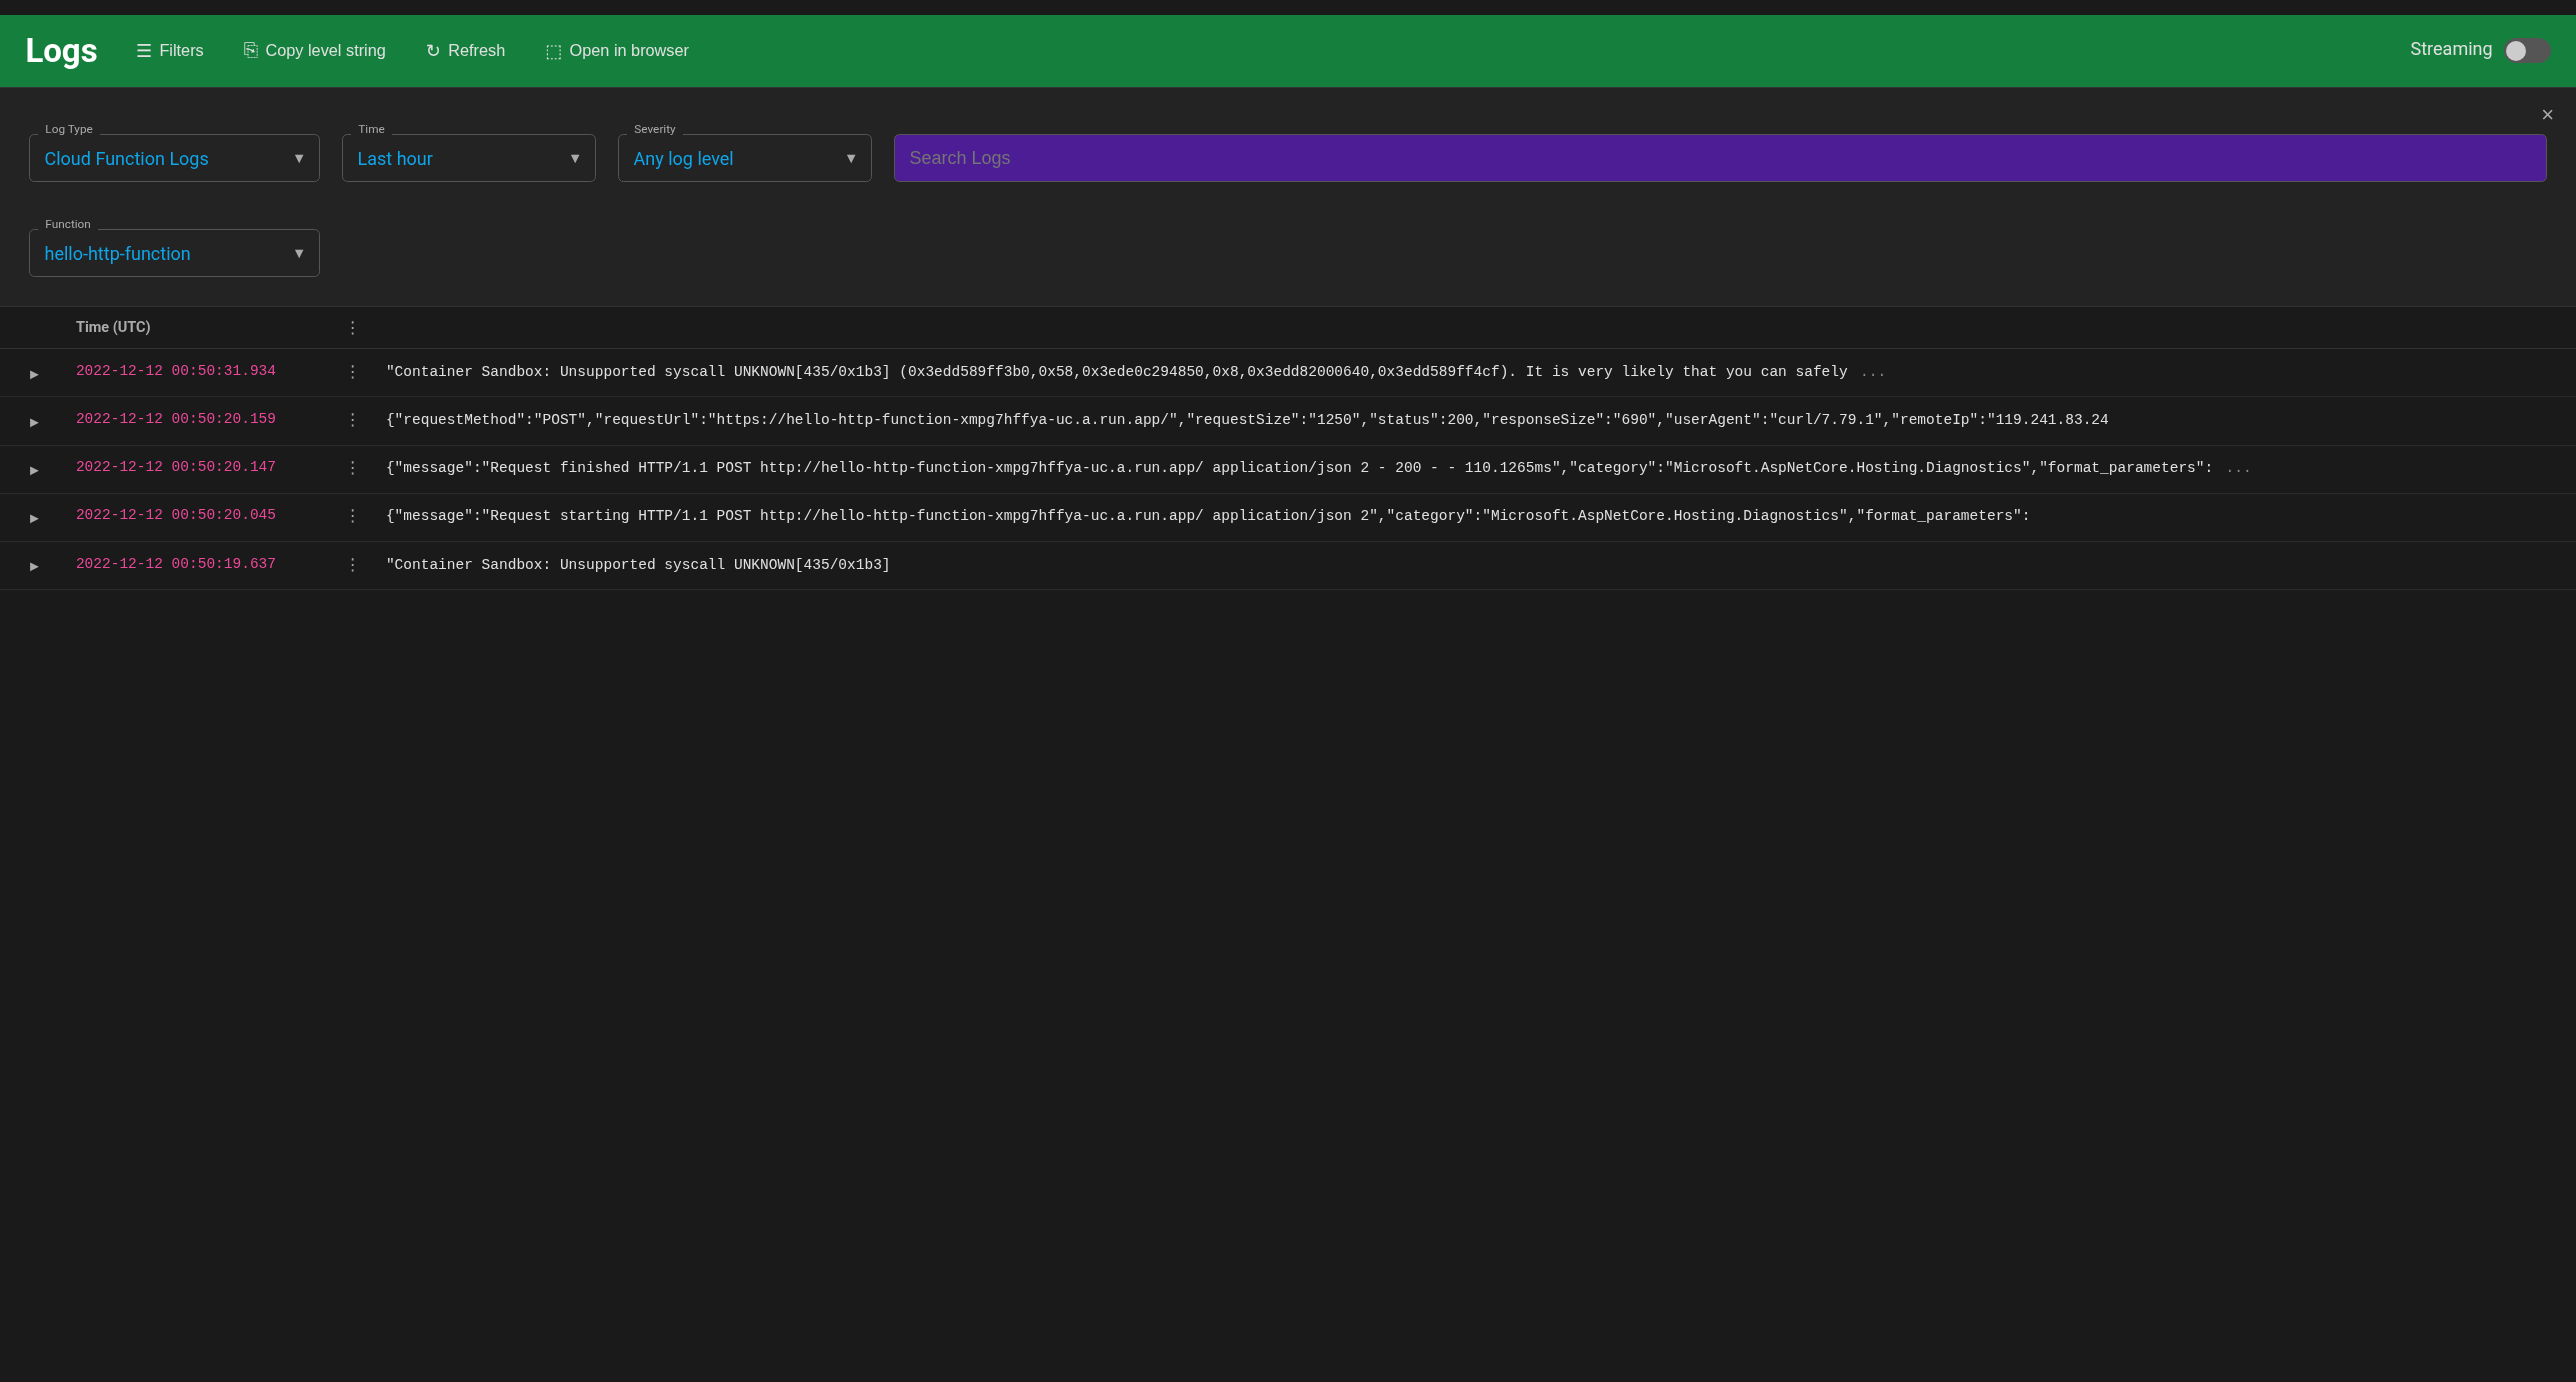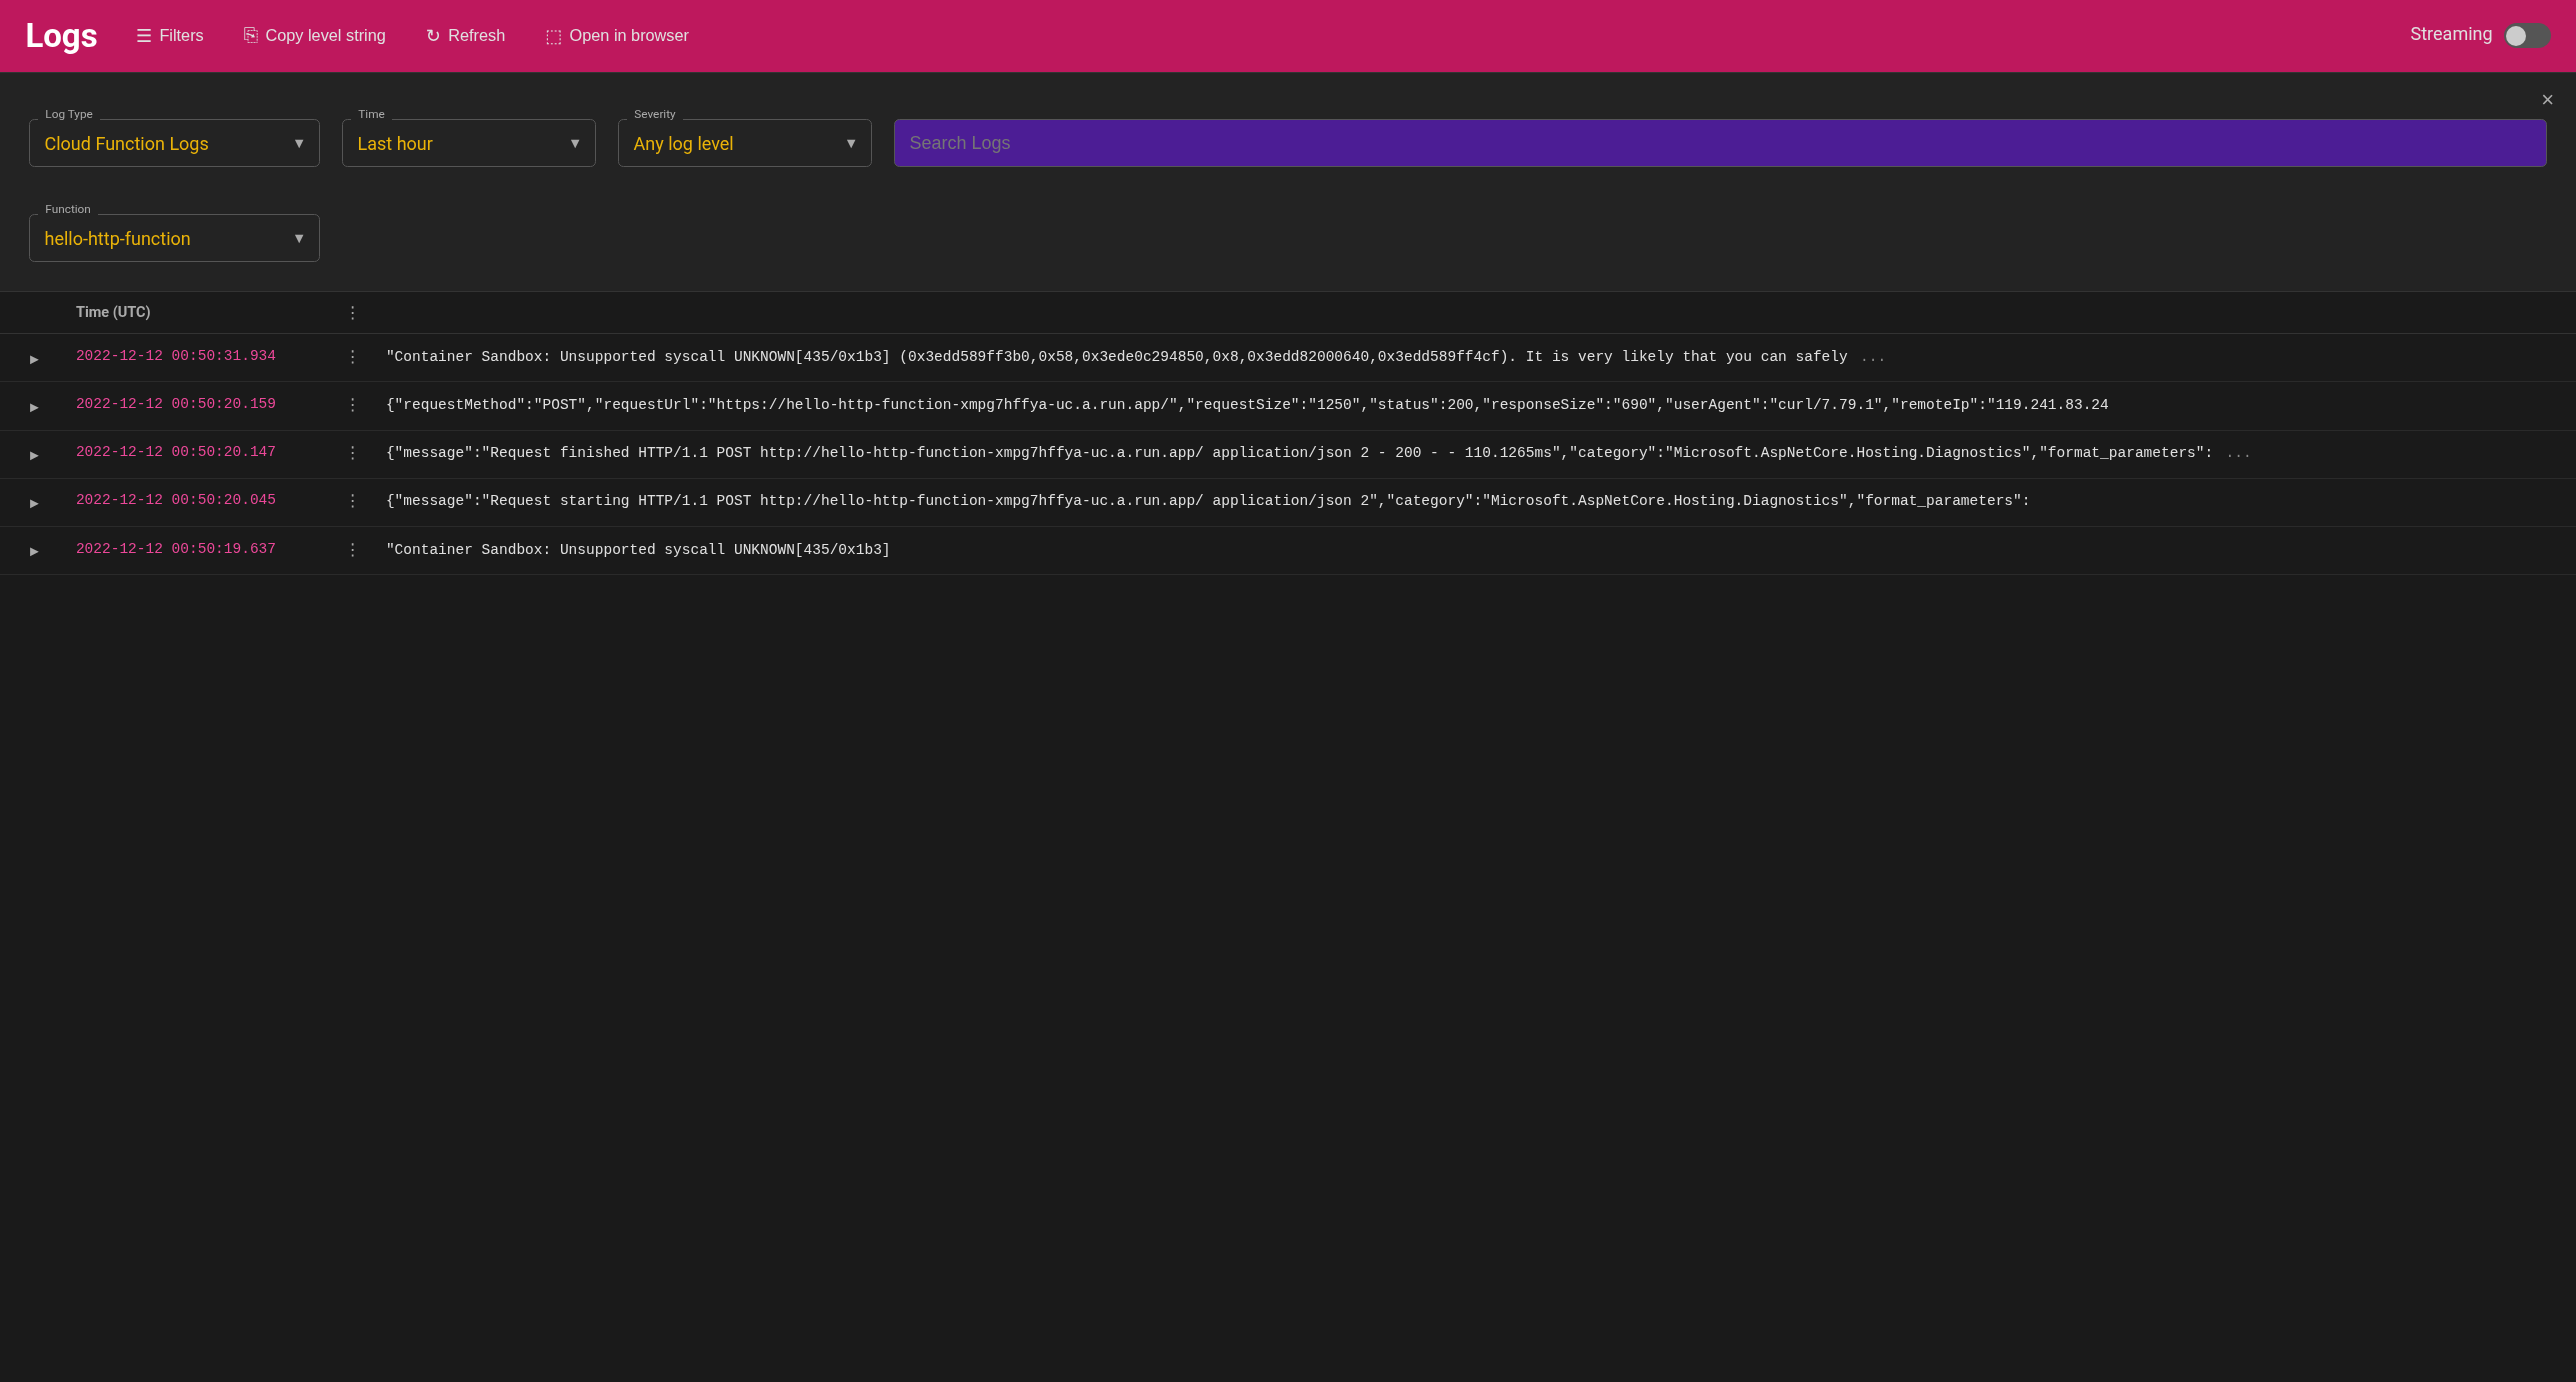--- a/index.html
+++ b/index.html
@@ -10,22 +10,23 @@
       font-family: -apple-system, BlinkMacSystemFont, 'Segoe UI', Roboto, sans-serif;
       min-height: 100vh;
     }
 
     
     .header {
       display: flex;
       align-items: center;
       gap: 22px;
       padding: 16.3px 25.4px;
-      background: #be185d;
+      background: #15803d;
       border-bottom: 0.9px solid #333;
+      margin-top: 15px;
     }
 
     .header-title {
       font-size: 33px;
       font-weight: 700;
       color: #ffffff;
       margin-right: 7.3px;
     }
 
     .header-btn {
@@ -151,21 +152,21 @@
       cursor: pointer;
       display: flex;
       align-items: center;
     }
 
     .filter-select-wrapper.wide { min-width: 291px; }
     .filter-select-wrapper.medium { min-width: 254px; }
 
     .filter-select-text {
       font-size: 18px;
-      color: #eab308;
+      color: #0ea5e9;
     }
 
     .filter-chevron {
       position: absolute;
       right: 12.7px;
       color: #aaa;
       font-size: 14.5px;
     }
 
     .search-input-wrapper {

